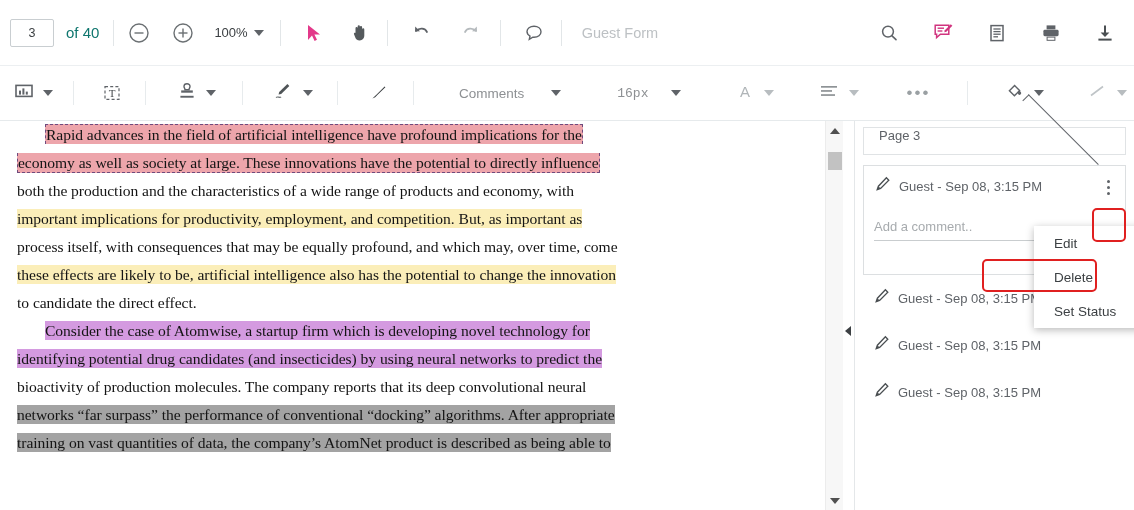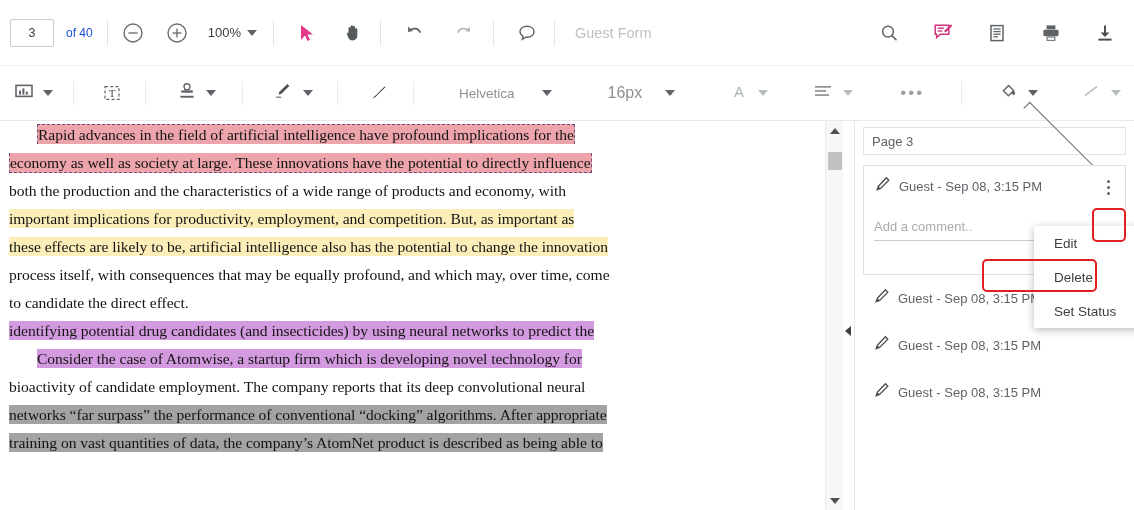--- a/index.html
+++ b/index.html
@@ -19,21 +19,21 @@
     border-bottom: 1px solid #eceff1;
   }
   .tb-sep { width:1px; height:26px; background:#e2e6e8; margin:0 6px; flex:0 0 auto; }
 
   .page-input {
     width:44px; height:28px; margin-left:10px;
     border:1px solid #c9ced1; border-radius:2px;
     background:#fff; color:#3c4043; font-size:12.5px;
     text-align:center; line-height:26px; flex:0 0 auto;
   }
-  .page-of { margin-left:12px; color:#1d4ed8; font-size:12px; flex:0 0 auto; }
+  .page-of { margin-left:12px; color:#0f766e; font-size:15px; flex:0 0 auto; }
 
   .icon-btn {
     width:38px; height:38px; display:flex; align-items:center; justify-content:center;
     border-radius:3px; flex:0 0 auto; color:#5f6368;
   }
   .icon-btn svg { display:block; }
 
   .zoom-box { display:flex; align-items:center; gap:6px; margin-left:12px; flex:0 0 auto; color:#3c4043; font-size:13px; }
   .caret { width:0;height:0;border-left:5px solid transparent;border-right:5px solid transparent;border-top:6px solid #5f6368; }
   .caret.light { border-top-color:#b8bdc0; }
@@ -43,31 +43,31 @@
   .spacer { flex:1 1 auto; }
 
   
   .toolbar-second {
     position:absolute; left:0; top:66px; width:1134px; height:55px;
     background:#fff; display:flex; align-items:center;
     border-bottom:1px solid #e6eaec;
   }
   .tb2-sep { width:1px; height:24px; background:#e7ebed; margin:0 5px; flex:0 0 auto; }
   .font-name { color:#8d9093; font-size:13.5px; margin-left:8px; flex:0 0 auto; }
-  .font-size { color:#8d9093; font-size:16px; flex:0 0 auto; }
+  .font-size { color:#8d9093; font-size:13px; flex:0 0 auto;font-family:Liberation Mono, monospace; }
   .pick { display:flex; align-items:center; gap:9px; flex:0 0 auto; padding:0 8px; }
   .dots { letter-spacing:2px; color:#9aa0a3; font-size:17px; line-height:8px; }
 
   
   .doc-wrap {
     position:absolute; left:0; top:121px; width:725px; height:389px;
     background:#fff; overflow:hidden;
   }
   .doc-page {
-    position:absolute; left:4px; top:0; width:725px; padding:0 5px;
+    position:absolute; left:12px; top:0; width:725px; padding:0 5px;
   }
   .line {
     font-family:"Liberation Serif", serif;
     font-size:15.6px; color:#141414; line-height:28px;
     white-space:nowrap; letter-spacing:-0.05px;
   }
   .hl { padding:1px 0; }
   .hl-pink   { background:#eda5ab; }
   .hl-yellow { background:#fbeeb9; }
   .hl-purple { background:#d49ae0; }
@@ -110,22 +110,22 @@
   }
   .cm-header {
     height:52px; display:flex; align-items:center; padding:0 10px 0 16px;
     border-bottom:1px solid #e4e7e9;
   }
   .cm-title { font-size:14.5px; color:#3c4043; flex:1 1 auto; }
   .kebab { width:26px; height:30px; display:flex; flex-direction:column; align-items:center; justify-content:center; gap:3px; }
   .kebab i { width:3px;height:3px;border-radius:50%;background:#5f6368; display:block; }
 
   .cm-pagebar {
-    height:28px; margin:6px 8px 0 8px; display:flex; align-items:center;
-    padding:0 8px; border:1px solid #e0e3e5; background:#fff;
+    height:28px; margin:6px 8px 0 8px; display:flex; align-items:flex-start;
+    padding:0 15px; border:1px solid #e0e3e5; background:#fff;
   }
   .cm-pagebar span { font-size:13px; color:#5f6368; flex:1 1 auto; }
   .chev-up { width:9px;height:9px;border-left:1.6px solid #5f6368;border-top:1.6px solid #5f6368;transform:rotate(45deg);margin-bottom:-3px; }
 
   .cm-card {
     margin:10px 8px 0 8px; border:1px solid #dcdfe1; background:#fff;
     padding:10px 10px 12px 10px; position:relative; height:110px;
   }
   .cm-row { display:flex; align-items:center; gap:8px; }
   .cm-meta { font-size:13px; color:#5f6368; }
@@ -318,21 +318,21 @@
 
     <div class="icon-btn" style="margin-left:16px;">
       <svg width="22" height="22" viewBox="0 0 22 22">
           <path d="M17.6 4.4 L9.6 12.4 L7.2 14.8 L5.4 16.6 L8.2 15.2 L10.6 12.8 L18.4 5.2z" fill="#3c4043"></path>
         </svg>
     </div>
 
     <div class="tb2-sep" style="margin-left:16px;"></div>
 
     <div class="pick" style="margin-left:24px;">
-      <span class="font-name">Helvetica</span>
+      <span class="font-name">Comments</span>
       <span class="caret" style="margin-left:18px;"></span>
     </div>
 
     <div class="pick" style="margin-left:40px;">
       <span class="font-size">16px</span>
       <span class="caret" style="margin-left:14px;"></span>
     </div>
 
     <div class="pick" style="margin-left:38px;">
       <span>
@@ -381,26 +381,26 @@
 
   </div>
 
   <div class="doc-gutter"></div>
   <div class="doc-wrap">
     <div class="doc-page" id="doc-page">
         <div class="line"><span class="indent"></span><span class="hl hl-pink sel-top">Rapid advances in the field of artificial intelligence have profound implications for the</span></div>
         <div class="line"><span class="hl hl-pink sel-bottom">economy as well as society at large.  These innovations have the potential to directly influence</span></div>
         <div class="line"><span>both the production and the characteristics of a wide range of products and economy, with</span></div>
         <div class="line"><span class="hl hl-yellow">important implications for productivity, employment, and competition.  But, as important as</span></div>
+        <div class="line"><span>process itself, with consequences that may be equally profound, and which may, over time, come</span></div>
         <div class="line"><span class="hl hl-yellow">these effects are likely to be, artificial intelligence also has the potential to change the innovation</span></div>
-        <div class="line"><span>process itself, with consequences that may be equally profound, and which may, over time, come</span></div>
         <div class="line"><span>to candidate the direct effect.</span></div>
+        <div class="line"><span class="indent"></span><span class="hl hl-purple">Consider the case of Atomwise, a startup firm which is developing novel technology for</span></div>
         <div class="line"><span class="hl hl-purple">identifying potential drug candidates (and insecticides) by using neural networks to predict the</span></div>
-        <div class="line"><span class="indent"></span><span class="hl hl-purple">Consider the case of Atomwise, a startup firm which is developing novel technology for</span></div>
-        <div class="line"><span>bioactivity of candidate employment.  The company reports that its deep convolutional neural</span></div>
+        <div class="line"><span>bioactivity of production molecules.  The company reports that its deep convolutional neural</span></div>
         <div class="line"><span class="hl hl-blue">networks “far surpass” the performance of conventional “docking” algorithms.  After appropriate</span></div>
         <div class="line"><span class="hl hl-blue">training on vast quantities of data, the company’s AtomNet product is described as being able to</span></div>
       </div>
   </div>
   <div class="mid-gap"></div>
 
   <div class="vscroll">
     <div class="vs-arrow up">
         <span class="tri-up"></span>
       </div>

